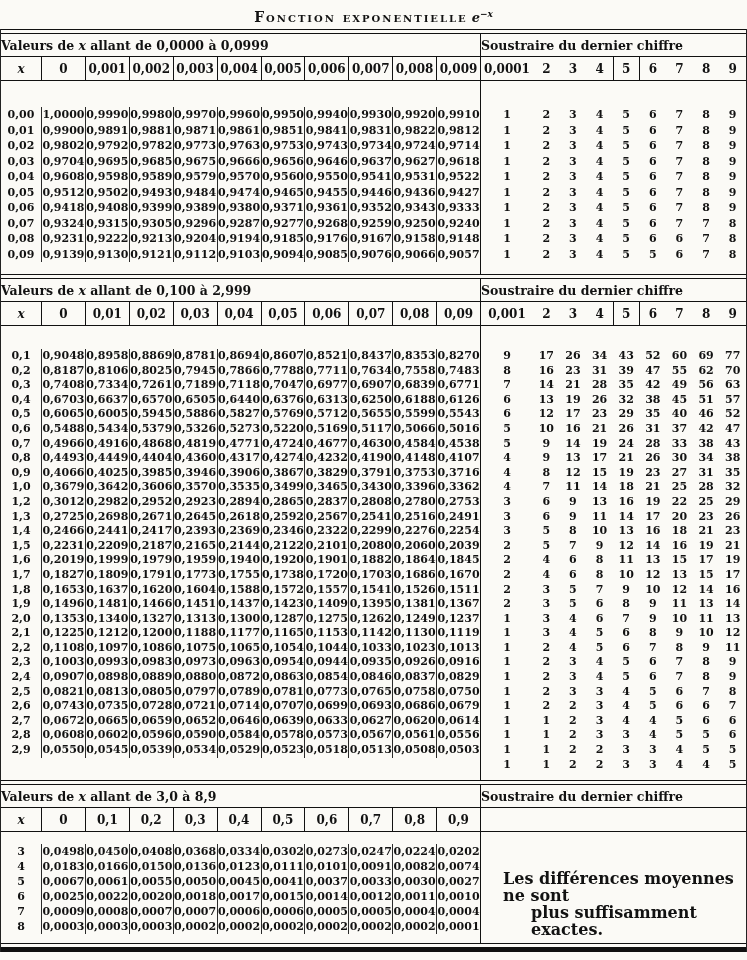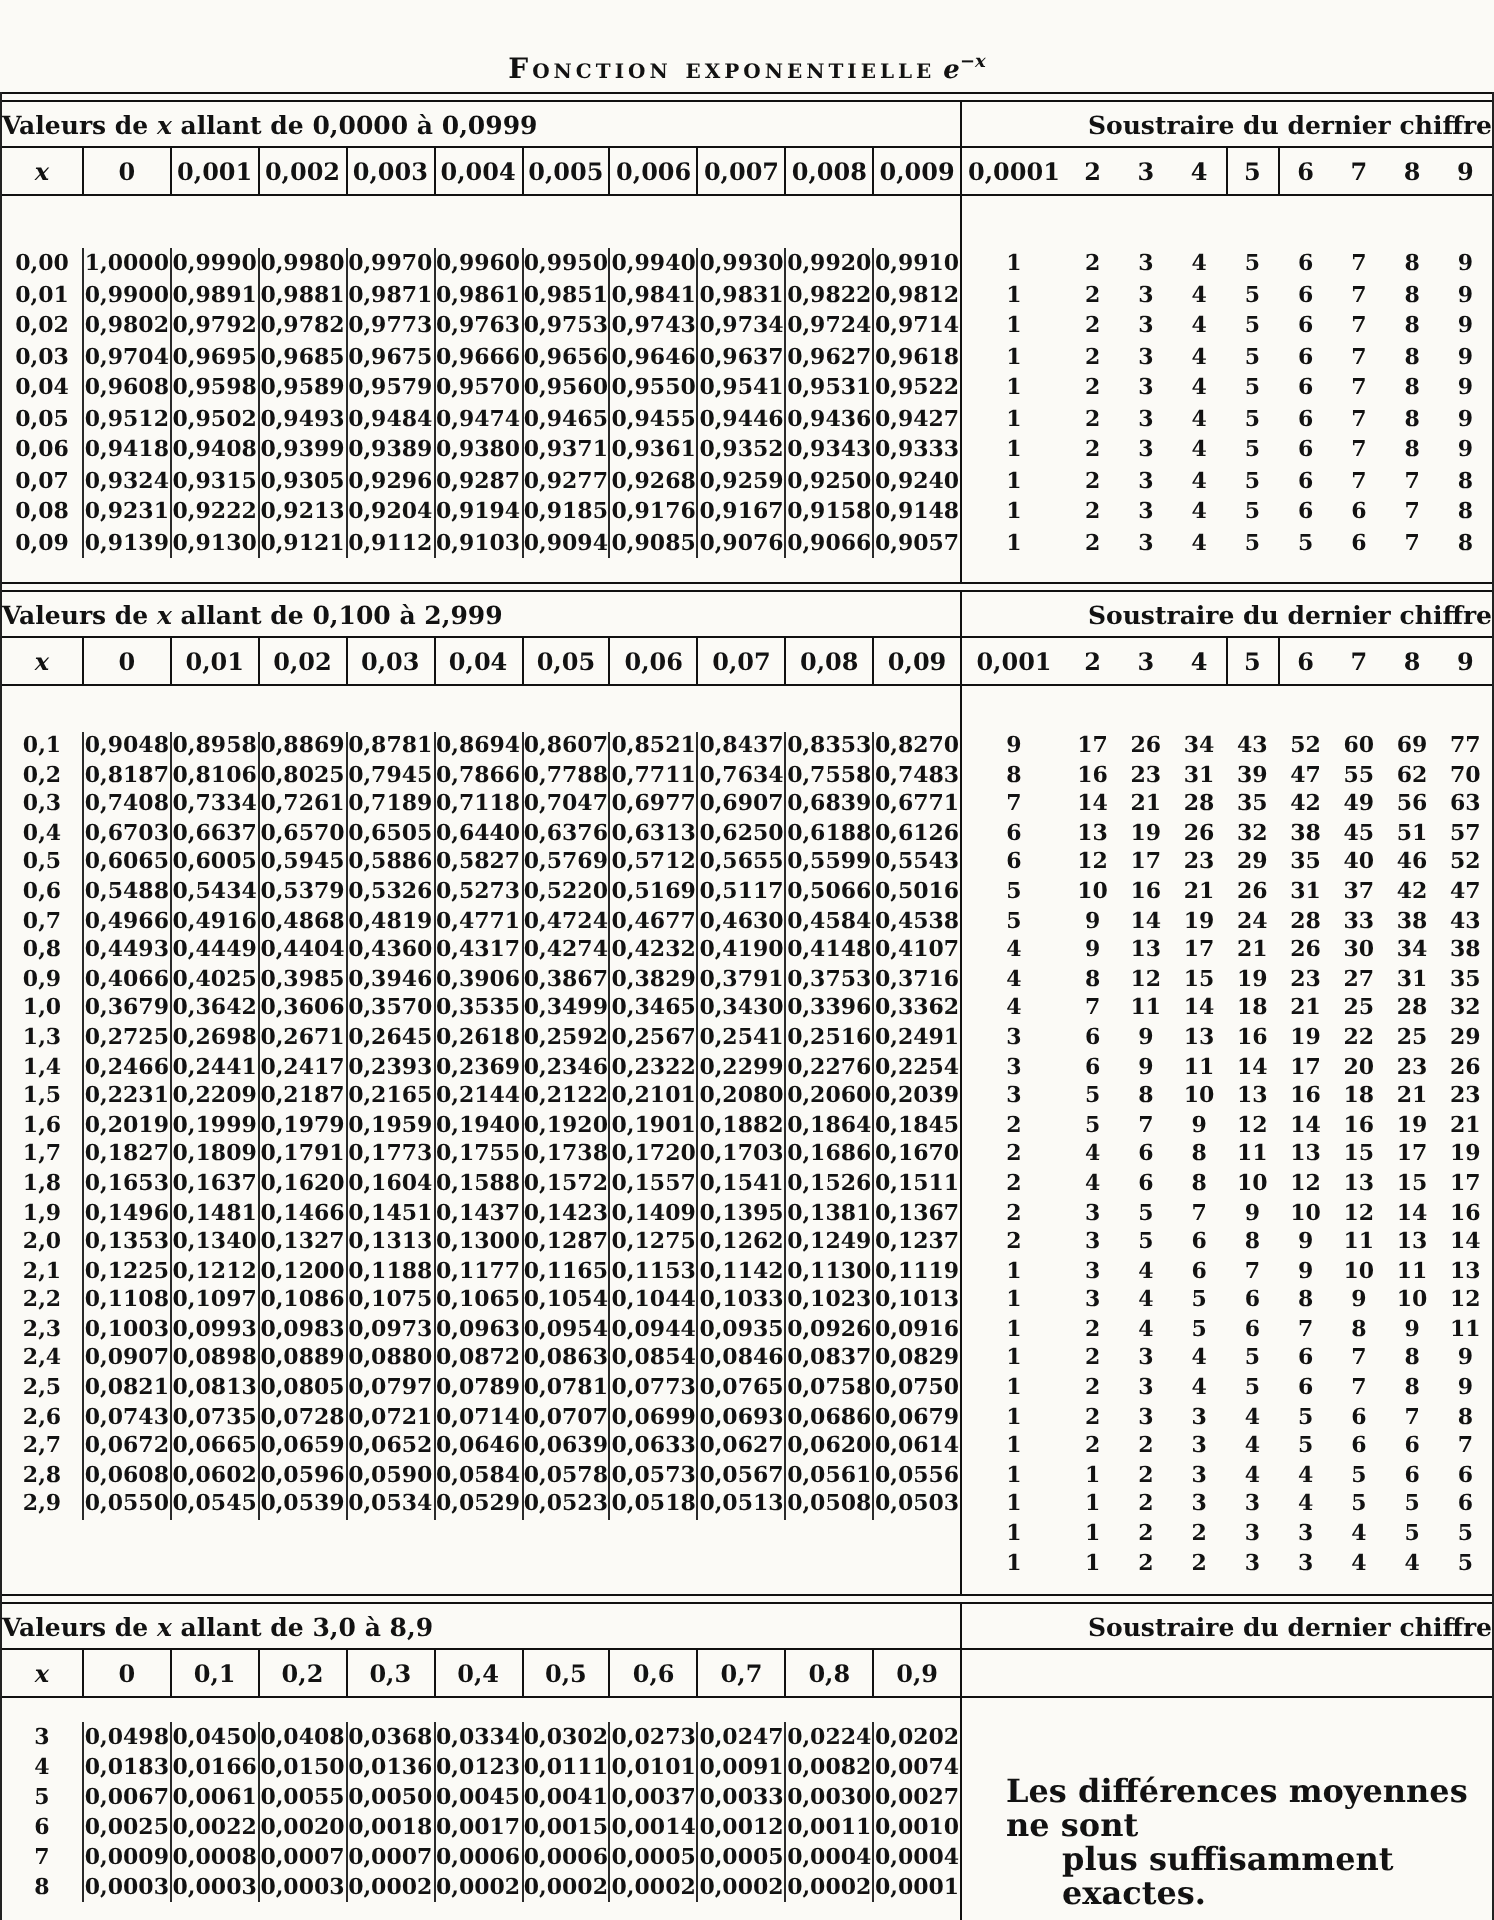--- a/index.html
+++ b/index.html
@@ -1,30 +1,30 @@
 <!DOCTYPE html>
 <html><head>
 <meta charset="utf-8">
 <style>
   html,body{margin:0;padding:0;background:#d8d8d4;}
   .page{
     width:747px;height:960px;background:#fbfaf6;color:#121212;
     font-family:"DejaVu Serif","Liberation Serif",serif;
     margin:0 auto;overflow:hidden;box-sizing:border-box;
   }
-  .title-row{text-align:center;padding-top:24px;height:22px;}
+  .title-row{text-align:center;padding-top:7px;height:22px;}
   .title-text{font-variant:small-caps;font-weight:bold;font-size:14px;letter-spacing:2px;}
   .title-sym{font-style:italic;font-weight:bold;font-size:13px;margin-left:4px;}
   .title-sym sup{font-size:9px;font-style:italic;}
   .tbox{border-left:1px solid #222;border-right:1px solid #222;}
   .dbl{height:3px;border-top:1px solid #111;border-bottom:1px solid #111;}
   .band{display:flex;border-bottom:1px solid #111;}
   .band-left{width:480px;border-right:1px solid #111;text-align:left;
     font-weight:bold;font-size:12.5px;padding:4px 0 3px;box-sizing:border-box;}
-  .band-right{flex:1;text-align:right;font-weight:bold;font-size:12.5px;padding:4px 0 3px;}
+  .band-right{flex:1;text-align:left;font-weight:bold;font-size:12.5px;padding:4px 0 3px;}
   .it{font-style:italic;}
   .headrow{display:flex;border-bottom:1px solid #111;}
   .lhead{width:480px;border-right:1px solid #111;display:grid;
     grid-template-columns:40px repeat(10,1fr);box-sizing:border-box;}
   .rhead{flex:1;display:grid;grid-template-columns:52px repeat(8,1fr);}
   .hc{text-align:center;font-weight:bold;font-size:12px;padding:5px 0 4px;}
   .lhead .hc + .hc{border-left:1px solid #111;}
   .lhead .hc:first-child{font-style:italic;}
   .rhead .hc.mid{border-left:1px solid #111;border-right:1px solid #111;}
   .bodyrow{display:flex;}
@@ -499,20 +499,33 @@
               <div class="cell">0,3606</div>
               <div class="cell">0,3570</div>
               <div class="cell">0,3535</div>
               <div class="cell">0,3499</div>
               <div class="cell">0,3465</div>
               <div class="cell">0,3430</div>
               <div class="cell">0,3396</div>
               <div class="cell">0,3362</div>
             </div>
             <div class="trow">
+              <div class="cell xcell">1,2</div>
+              <div class="cell">0,3012</div>
+              <div class="cell">0,2982</div>
+              <div class="cell">0,2952</div>
+              <div class="cell">0,2923</div>
+              <div class="cell">0,2894</div>
+              <div class="cell">0,2865</div>
+              <div class="cell">0,2837</div>
+              <div class="cell">0,2808</div>
+              <div class="cell">0,2780</div>
+              <div class="cell">0,2753</div>
+            </div>
+            <div class="trow">
               <div class="cell xcell">1,3</div>
               <div class="cell">0,2725</div>
               <div class="cell">0,2698</div>
               <div class="cell">0,2671</div>
               <div class="cell">0,2645</div>
               <div class="cell">0,2618</div>
               <div class="cell">0,2592</div>
               <div class="cell">0,2567</div>
               <div class="cell">0,2541</div>
               <div class="cell">0,2516</div>

